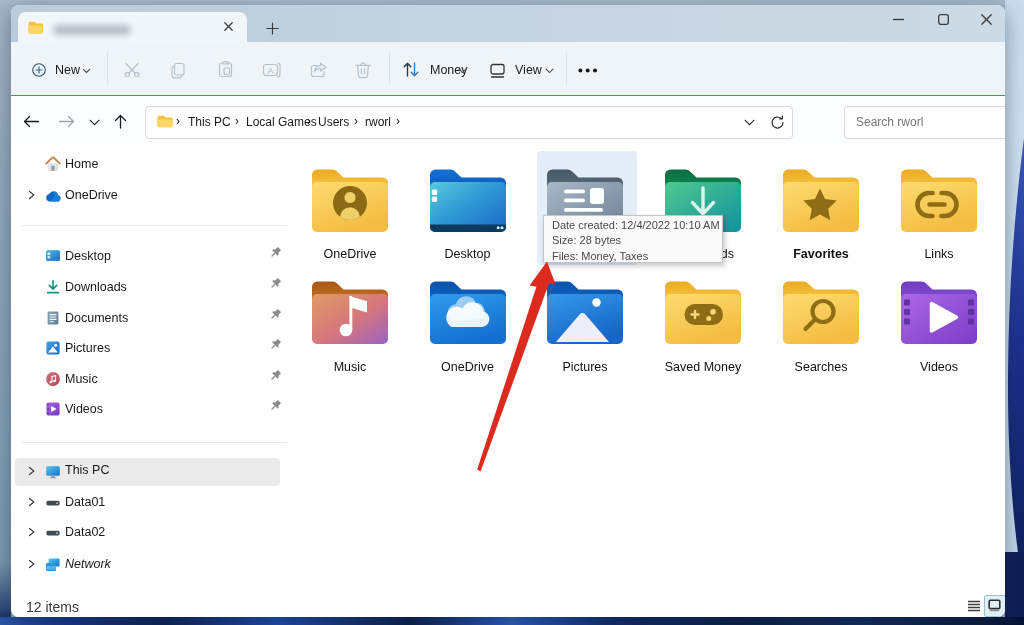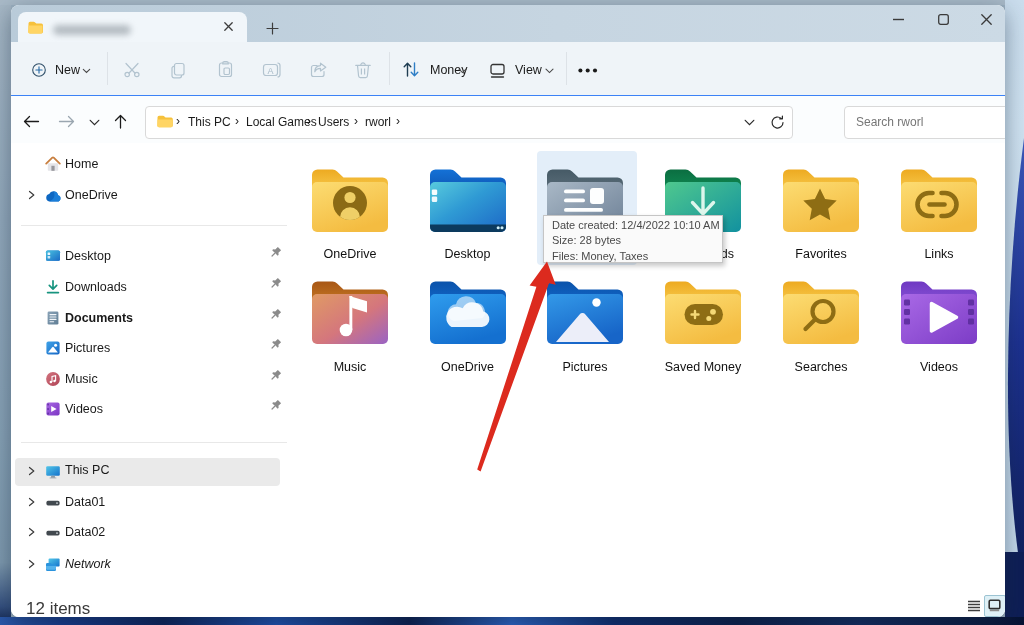--- a/index.html
+++ b/index.html
@@ -225,21 +225,21 @@
           <g transform="rotate(45 6 6)" fill="#8b8b8b">
             <path d="M3.9 .8 h4.2 v3.5 l1.5 1.2 v1.2 H2.4 V5.5 l1.5-1.2 z"></path>
             <rect x="5.5" y="6.7" width="1.1" height="4.4" rx=".55"></rect>
           </g>
         </svg></div>
 
     <svg class="abs" style="left:34px;top:167px" width="16" height="16" viewBox="0 0 16 16">
       <rect x="2.6" y="1.4" width="10.8" height="13.2" rx="1.4" fill="url(#sgDoc)"></rect>
       <path d="M5 4.6 H11 M5 7 H11 M5 9.4 H11 M5 11.8 H8.6" stroke="#f2f6fa" stroke-width="1.1" stroke-linecap="round"></path>
     </svg>
-    <div class="srow" style="left:54px;top:161px;font-weight:bold;">Documents</div>
+    <div class="srow" style="left:54px;top:161px;">Documents</div>
     <div class="pin" style="top:164px;"><svg width="13" height="13" viewBox="0 0 12 12">
           <g transform="rotate(45 6 6)" fill="#8b8b8b">
             <path d="M3.9 .8 h4.2 v3.5 l1.5 1.2 v1.2 H2.4 V5.5 l1.5-1.2 z"></path>
             <rect x="5.5" y="6.7" width="1.1" height="4.4" rx=".55"></rect>
           </g>
         </svg></div>
 
     <svg class="abs" style="left:34px;top:197px" width="16" height="16" viewBox="0 0 16 16">
       <rect x="1.4" y="1.4" width="13.2" height="13.2" rx="2" fill="url(#sgPic)"></rect>
       <circle cx="10.6" cy="5.2" r="1.5" fill="#fff"></circle>
@@ -363,21 +363,21 @@
       <rect x="3" y="13" width="76" height="50" rx="5" fill="url(#greenbody)"></rect>
       <path d="M41 19 V44 M30.5 33.5 L41 44.8 L51.5 33.5" fill="none" stroke="#ddf6ec" stroke-width="3.4" stroke-linecap="round" stroke-linejoin="round"></path>
     </svg>
     <div class="tile-label" style="left:633px;top:104px;">Downloads</div>
 
     <svg class="abs" style="left:769px;top:26px" width="82" height="64" viewBox="0 0 82 64">
       <path d="M3 22 V6 A5.5 5.5 0 0 1 8.5 .5 H23.5 a6.5 6.5 0 0 1 4.6 1.9 L34.5 8.5 H73.5 A5.5 5.5 0 0 1 79 14 V22 Z" fill="url(#ytab)"></path>
       <rect x="3" y="13" width="76" height="50" rx="5" fill="url(#ybody)"></rect>
       <path d="M40 19.5 L45.1 30.1 L56.7 31.6 L48.2 39.7 L50.3 51.2 L40 45.6 L29.7 51.2 L31.8 39.7 L23.3 31.6 L34.9 30.1 Z" fill="#8e6d14"></path>
     </svg>
-    <div class="tile-label" style="left:751px;top:104px;">Favorites</div>
+    <div class="tile-label" style="left:751px;top:104px;font-weight:bold;">Favorites</div>
 
     <svg class="abs" style="left:887px;top:26px" width="82" height="64" viewBox="0 0 82 64">
       <path d="M3 22 V6 A5.5 5.5 0 0 1 8.5 .5 H23.5 a6.5 6.5 0 0 1 4.6 1.9 L34.5 8.5 H73.5 A5.5 5.5 0 0 1 79 14 V22 Z" fill="url(#ytab)"></path>
       <rect x="3" y="13" width="76" height="50" rx="5" fill="url(#ybody)"></rect>
       <path d="M34.5 24 h-3.5 a11.5 11.5 0 0 0 0 23 h3.5" fill="none" stroke="#8e6d14" stroke-width="4.6" stroke-linecap="round"></path>
       <path d="M43.5 24 h3.5 a11.5 11.5 0 0 1 0 23 h-3.5" fill="none" stroke="#8e6d14" stroke-width="4.6" stroke-linecap="round"></path>
       <path d="M31.5 35.5 H46.5" stroke="#8e6d14" stroke-width="4.6" stroke-linecap="round"></path>
     </svg>
     <div class="tile-label" style="left:869px;top:104px;">Links</div>
 
@@ -434,21 +434,21 @@
           <rect x="6" y="28" width="6" height="6" rx="1.2"></rect>
           <rect x="6" y="37.5" width="6" height="6" rx="1.2"></rect>
         <rect x="70" y="18.5" width="6" height="6" rx="1.2"></rect>
           <rect x="70" y="28" width="6" height="6" rx="1.2"></rect>
           <rect x="70" y="37.5" width="6" height="6" rx="1.2"></rect>
       </g>
       <path d="M33.5 22.5 L58.5 36.2 L33.5 50 Z" fill="#fff" stroke="#fff" stroke-width="3.5" stroke-linejoin="round"></path>
     </svg>
     <div class="tile-label" style="left:869px;top:217px;">Videos</div>
 
-    <div class="abs" style="left:15px;top:456px;font-size:17px;color:#3a3a3a;">12 items</div>
+    <div class="abs" style="left:15px;top:456px;font-size:14px;color:#3a3a3a;">12 items</div>
     <svg class="abs" style="left:956px;top:457px" width="14" height="12" viewBox="0 0 14 12">
       <path d="M1 1.5 H13 M1 4.5 H13 M1 7.5 H13 M1 10.5 H13" stroke="#3f3f3f" stroke-width="1.4"></path>
     </svg>
     <div class="abs" style="left:973px;top:452px;width:20px;height:20px;background:#def0f6;border:1px solid #9cc3d2;border-radius:2px;"></div>
     <svg class="abs" style="left:977px;top:456px" width="13" height="13" viewBox="0 0 13 13">
       <rect x="1.2" y="1.2" width="10.6" height="8.4" rx="1.2" fill="none" stroke="#2f2f2f" stroke-width="1.6"></rect>
       <path d="M1.8 11.6 H11.2" stroke="#8a8a8a" stroke-width="1.4"></path>
     </svg>
   </div>
 </div>

